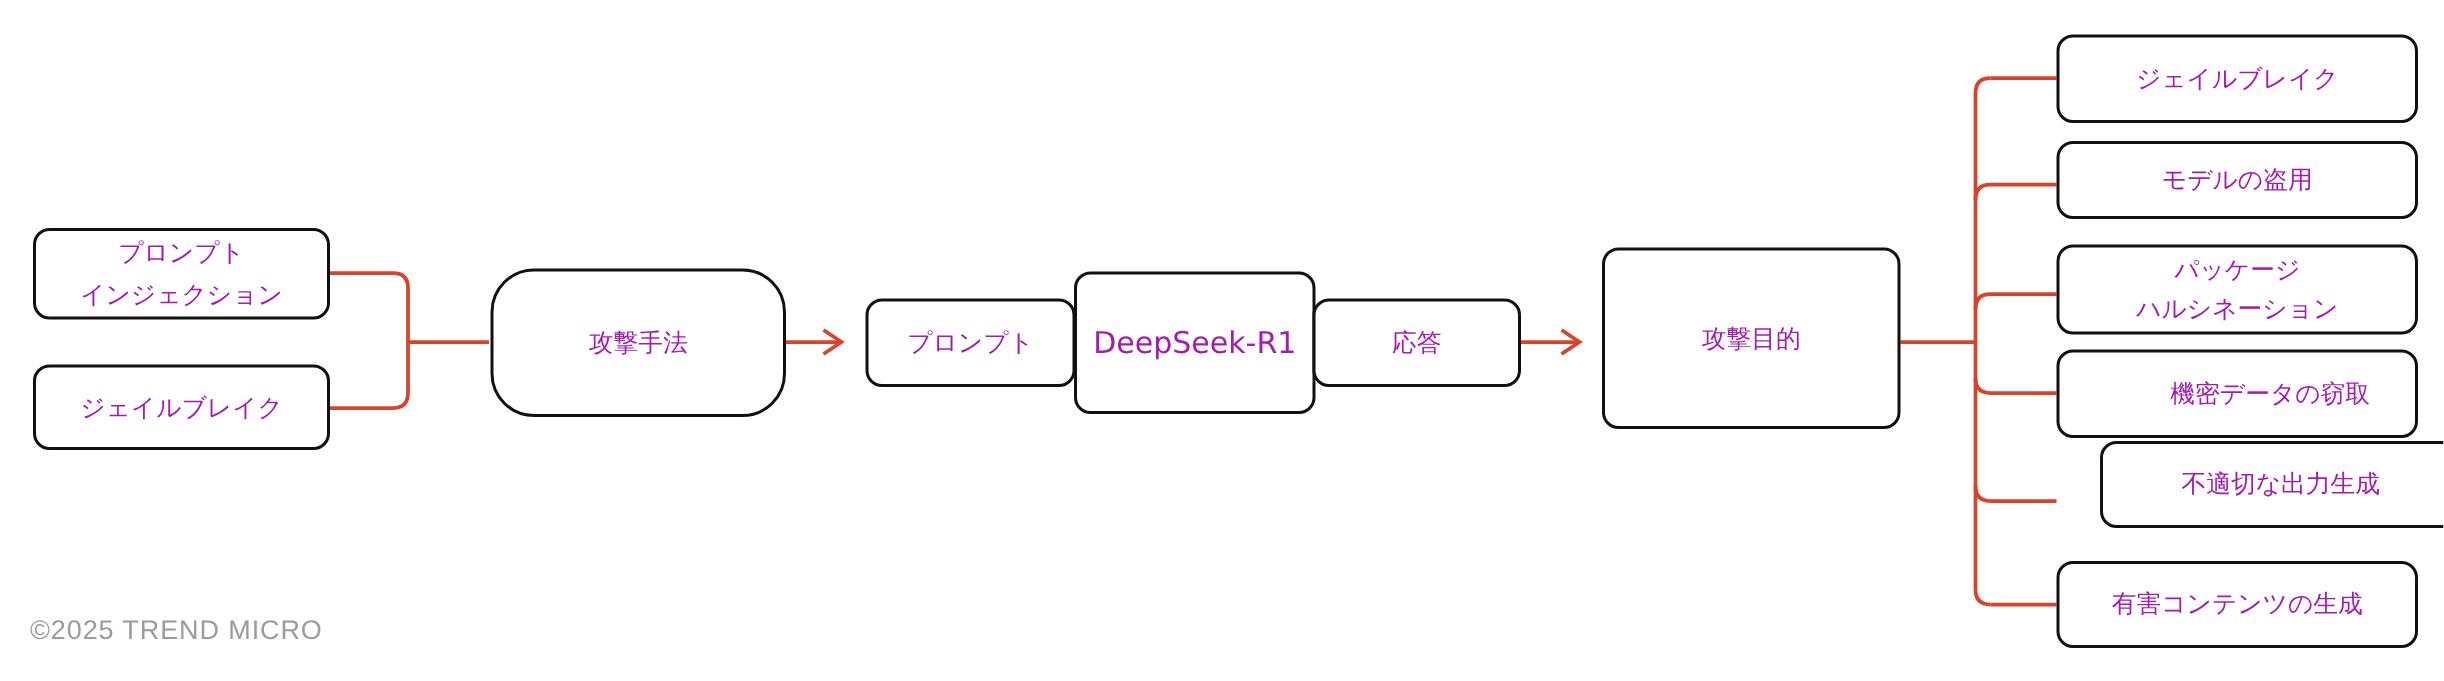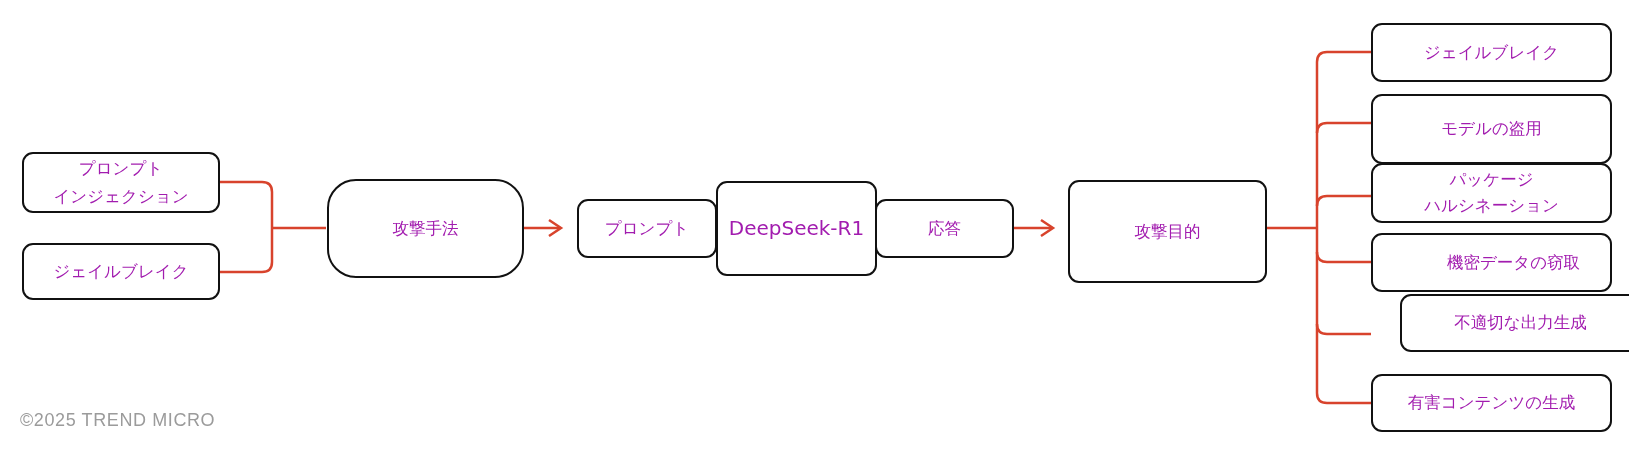--- a/index.html
+++ b/index.html
@@ -38,25 +38,25 @@
     white-space:pre-line;
   }
   
   .n-prompt-injection{left:22px;top:152px;width:198px;height:61px;}
   .n-jailbreak-src{left:22px;top:243px;width:198px;height:57px;}
   
   .n-attack-method{left:327px;top:179px;width:197px;height:99px;border-radius:29px;}
   .n-prompt{left:577px;top:199px;width:140px;height:59px;}
   .n-model{left:716px;top:181px;width:161px;height:95px;font-size:20px;white-space:nowrap;}
   .n-response{left:875px;top:199px;width:139px;height:59px;}
-  .n-attack-goal{left:1068px;top:180px;width:199px;height:103px;}
+  .n-attack-goal{left:1068px;top:165px;width:199px;height:121px;}
   
   .objective{left:1371px;width:241px;}
   .n-obj-0{top:23px;height:59px;}
-  .n-obj-1{top:94px;height:70px;text-align:right;}
+  .n-obj-1{top:94px;height:52px;text-align:right;}
   .n-obj-2{top:163px;height:60px;line-height:1.6;}
   .n-obj-3{top:233px;height:59px;padding-left:44px;}
   .n-obj-4{top:294px;height:58px;margin-left:29px;}
   .n-obj-5{top:374px;height:58px;}
   .footer{
     position:absolute;left:20px;top:410px;
     font-family:"Liberation Sans","DejaVu Sans",sans-serif;
     font-size:18px;
     font-weight:500;
     letter-spacing:0.6px;

